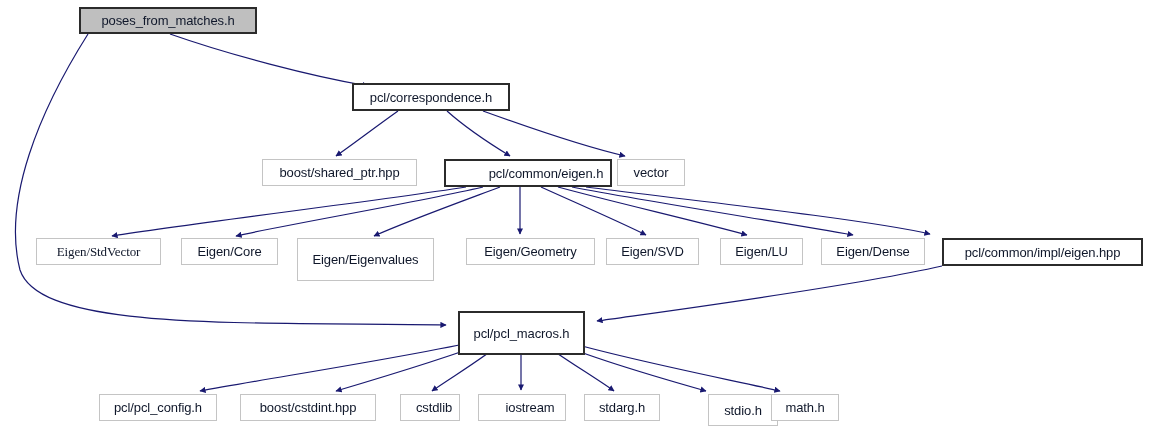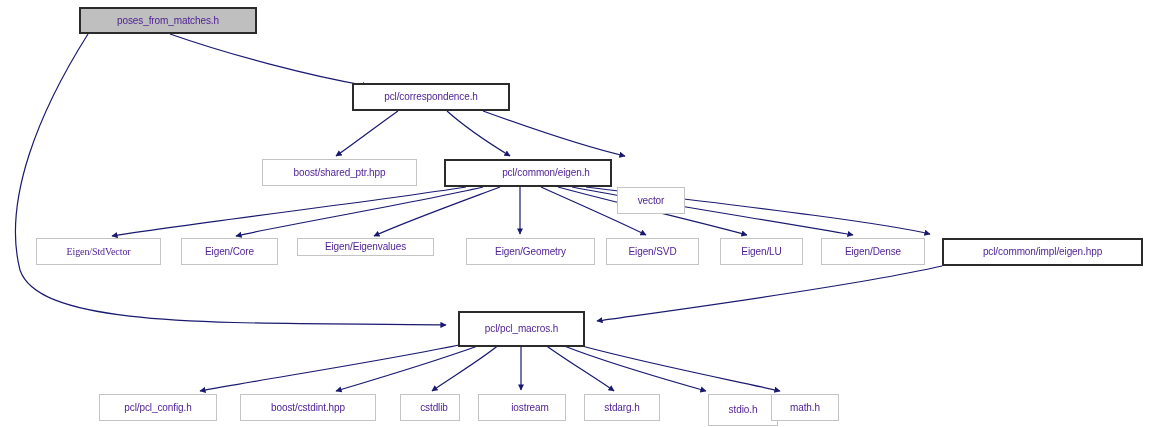--- a/index.html
+++ b/index.html
@@ -23,22 +23,22 @@
     height: 427px;
   }
   .node {
     position: absolute;
     box-sizing: border-box;
     display: flex;
     align-items: center;
     justify-content: center;
     background: #ffffff;
     border: 1px solid #c4c4c4;
-    color: #4c1d95;
-    font-size: 10px;
+    color: #0f172a;
+    font-size: 13px;
     line-height: 1;
     white-space: nowrap;
     letter-spacing: -0.1px;
   }
   .node.bold {
     border: 1px solid #2b2b2b;
     box-shadow: 0 0 0 1px #2b2b2b inset;
   }
   .node.root {
     background: #bfbfbf;
@@ -89,48 +89,48 @@
       </div>
       <div class="node bold" style="left: 352px; top: 83px; width: 158px; height: 28px;">
         <span class="node-label">pcl/correspondence.h</span>
       </div>
       <div class="node" style="left: 262px; top: 159px; width: 155px; height: 27px;">
         <span class="node-label">boost/shared_ptr.hpp</span>
       </div>
       <div class="node bold" style="left: 444px; top: 159px; width: 168px; height: 28px; padding-left: 36px;">
         <span class="node-label">pcl/common/eigen.h</span>
       </div>
-      <div class="node" style="left: 617px; top: 159px; width: 68px; height: 27px; margin-top: 28px;">
+      <div class="node" style="left: 617px; top: 159px; width: 68px; height: 27px;">
         <span class="node-label">vector</span>
       </div>
       <div class="node" style="left: 36px; top: 238px; width: 125px; height: 27px; font-family: Liberation Serif, serif;">
         <span class="node-label">Eigen/StdVector</span>
       </div>
       <div class="node" style="left: 181px; top: 238px; width: 97px; height: 27px;">
         <span class="node-label">Eigen/Core</span>
       </div>
-      <div class="node" style="left: 297px; top: 238px; width: 137px; height: 18px;">
+      <div class="node" style="left: 297px; top: 238px; width: 137px; height: 43px;">
         <span class="node-label">Eigen/Eigenvalues</span>
       </div>
       <div class="node" style="left: 456px; top: 238px; width: 129px; height: 27px; margin-left: 10px;">
         <span class="node-label">Eigen/Geometry</span>
       </div>
       <div class="node" style="left: 606px; top: 238px; width: 93px; height: 27px;">
         <span class="node-label">Eigen/SVD</span>
       </div>
       <div class="node" style="left: 720px; top: 238px; width: 83px; height: 27px;">
         <span class="node-label">Eigen/LU</span>
       </div>
       <div class="node" style="left: 821px; top: 238px; width: 104px; height: 27px;">
         <span class="node-label">Eigen/Dense</span>
       </div>
       <div class="node bold" style="left: 942px; top: 238px; width: 201px; height: 28px;">
         <span class="node-label">pcl/common/impl/eigen.hpp</span>
       </div>
-      <div class="node bold" style="left: 458px; top: 311px; width: 127px; height: 36px;">
+      <div class="node bold" style="left: 458px; top: 311px; width: 127px; height: 44px;">
         <span class="node-label">pcl/pcl_macros.h</span>
       </div>
       <div class="node" style="left: 99px; top: 394px; width: 118px; height: 27px;">
         <span class="node-label">pcl/pcl_config.h</span>
       </div>
       <div class="node" style="left: 240px; top: 394px; width: 136px; height: 27px;">
         <span class="node-label">boost/cstdint.hpp</span>
       </div>
       <div class="node" style="left: 400px; top: 394px; width: 60px; height: 27px; padding-left: 8px;">
         <span class="node-label">cstdlib</span>

